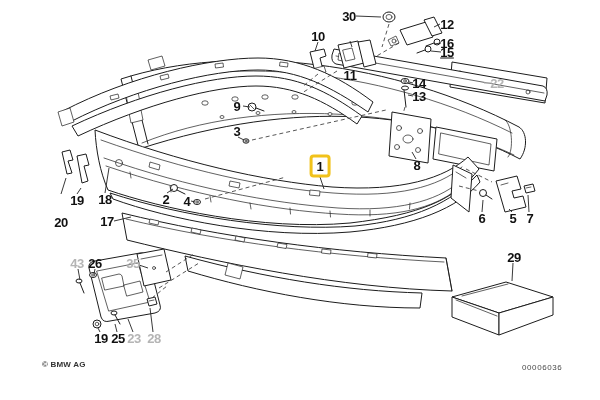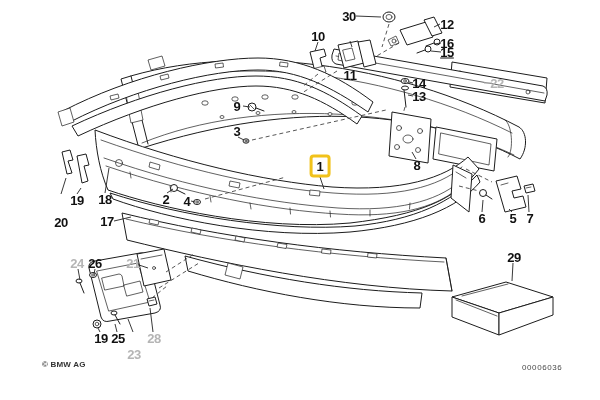--- a/index.html
+++ b/index.html
@@ -292,25 +292,25 @@
       <div class="callout hl" style="left: 320px; top: 166px;">1</div>
       <div class="callout" style="left: 61px; top: 200px; margin-top: 22px;">20</div>
       <div class="callout" style="left: 77px; top: 200px;">19</div>
       <div class="callout" style="left: 105px; top: 199px;">18</div>
       <div class="callout" style="left: 166px; top: 199px;">2</div>
       <div class="callout" style="left: 187px; top: 201px;">4</div>
       <div class="callout" style="left: 107px; top: 221px;">17</div>
       <div class="callout" style="left: 482px; top: 218px;">6</div>
       <div class="callout" style="left: 513px; top: 218px;">5</div>
       <div class="callout" style="left: 530px; top: 218px;">7</div>
-      <div class="callout muted" style="left: 77px; top: 263px;">24</div>
+      <div class="callout muted" style="left: 77px; top: 263px;">43</div>
       <div class="callout" style="left: 95px; top: 263px;">26</div>
-      <div class="callout muted" style="left: 133px; top: 263px;">21</div>
+      <div class="callout muted" style="left: 133px; top: 263px;">35</div>
       <div class="callout" style="left: 101px; top: 338px;">19</div>
       <div class="callout" style="left: 118px; top: 338px;">25</div>
-      <div class="callout muted" style="left: 134px; top: 338px; margin-top: 16px;">23</div>
+      <div class="callout muted" style="left: 134px; top: 338px;">23</div>
       <div class="callout muted" style="left: 154px; top: 338px;">28</div>
       <div class="callout" style="left: 514px; top: 257px;">29</div>
     </div>
 
   <div class="copyright">© BMW AG</div>
   <div class="docnum">00006036</div>
 </div>
 
 </body></html>

